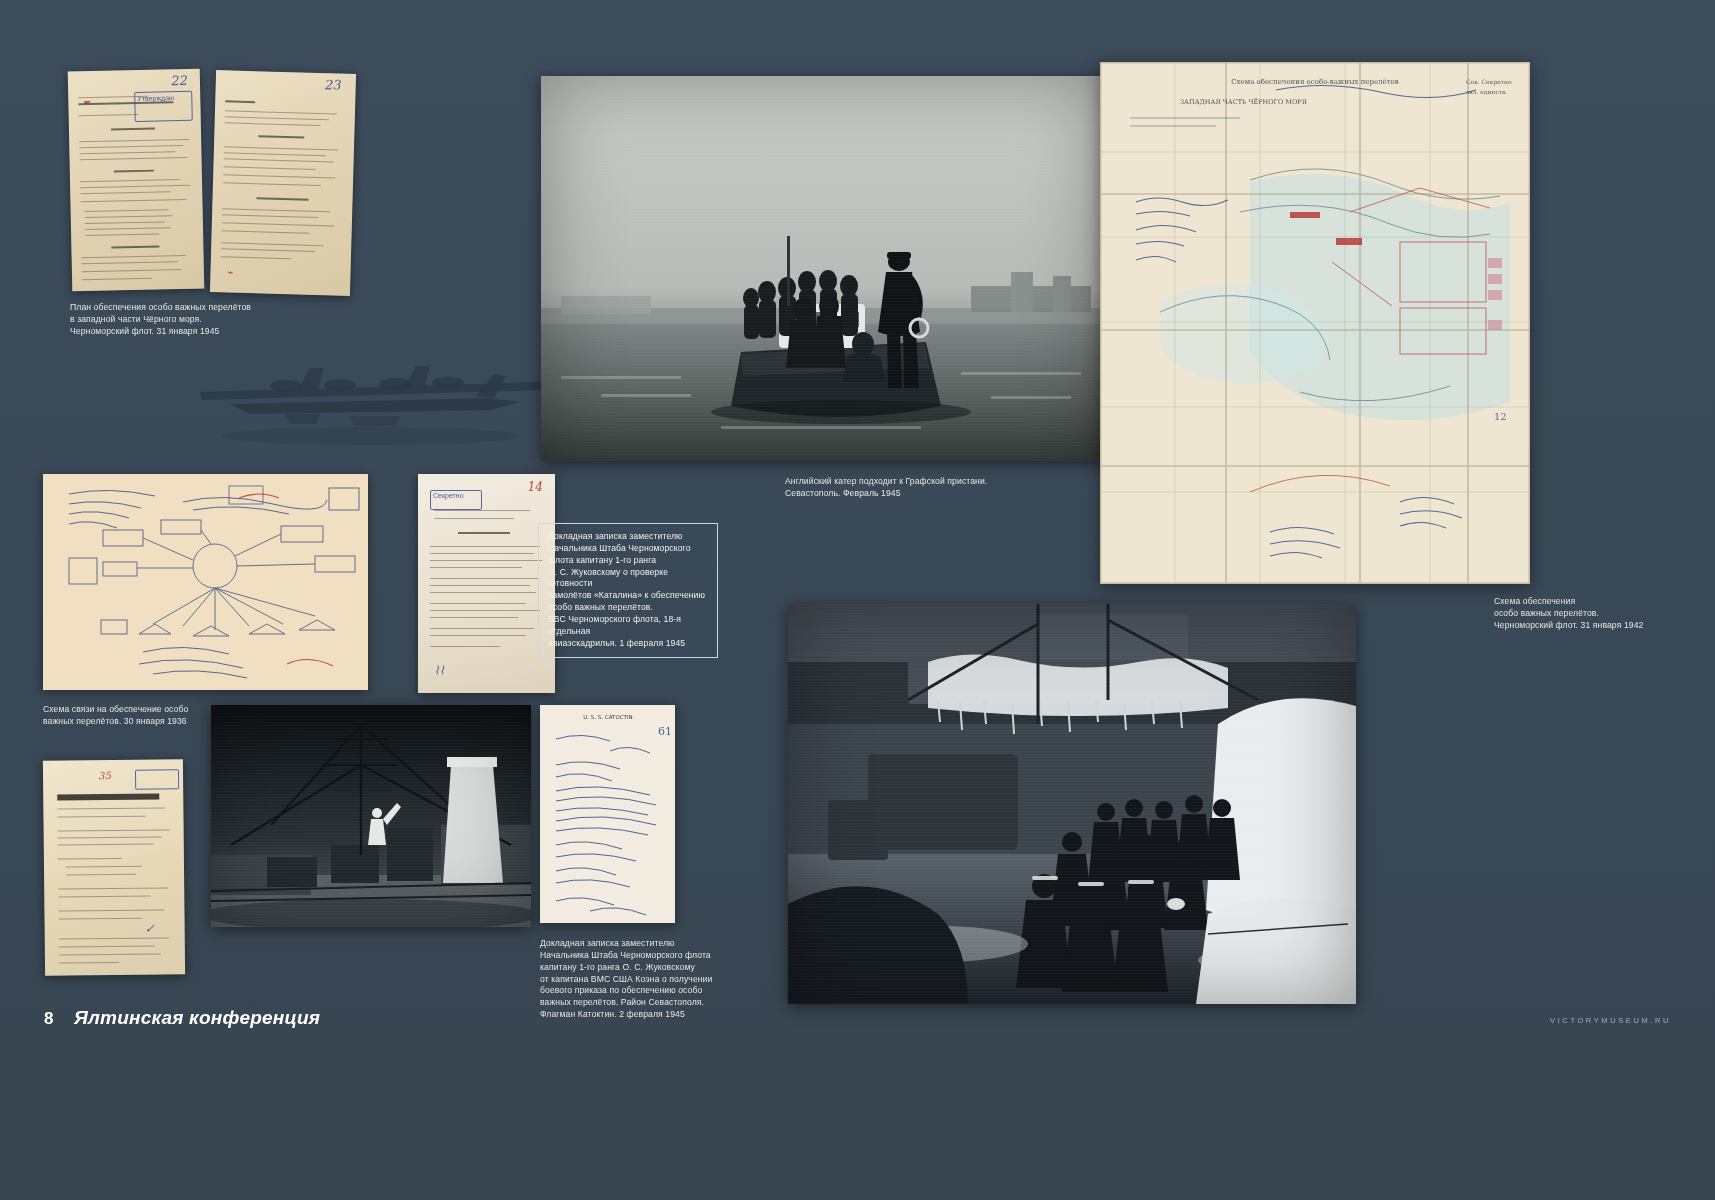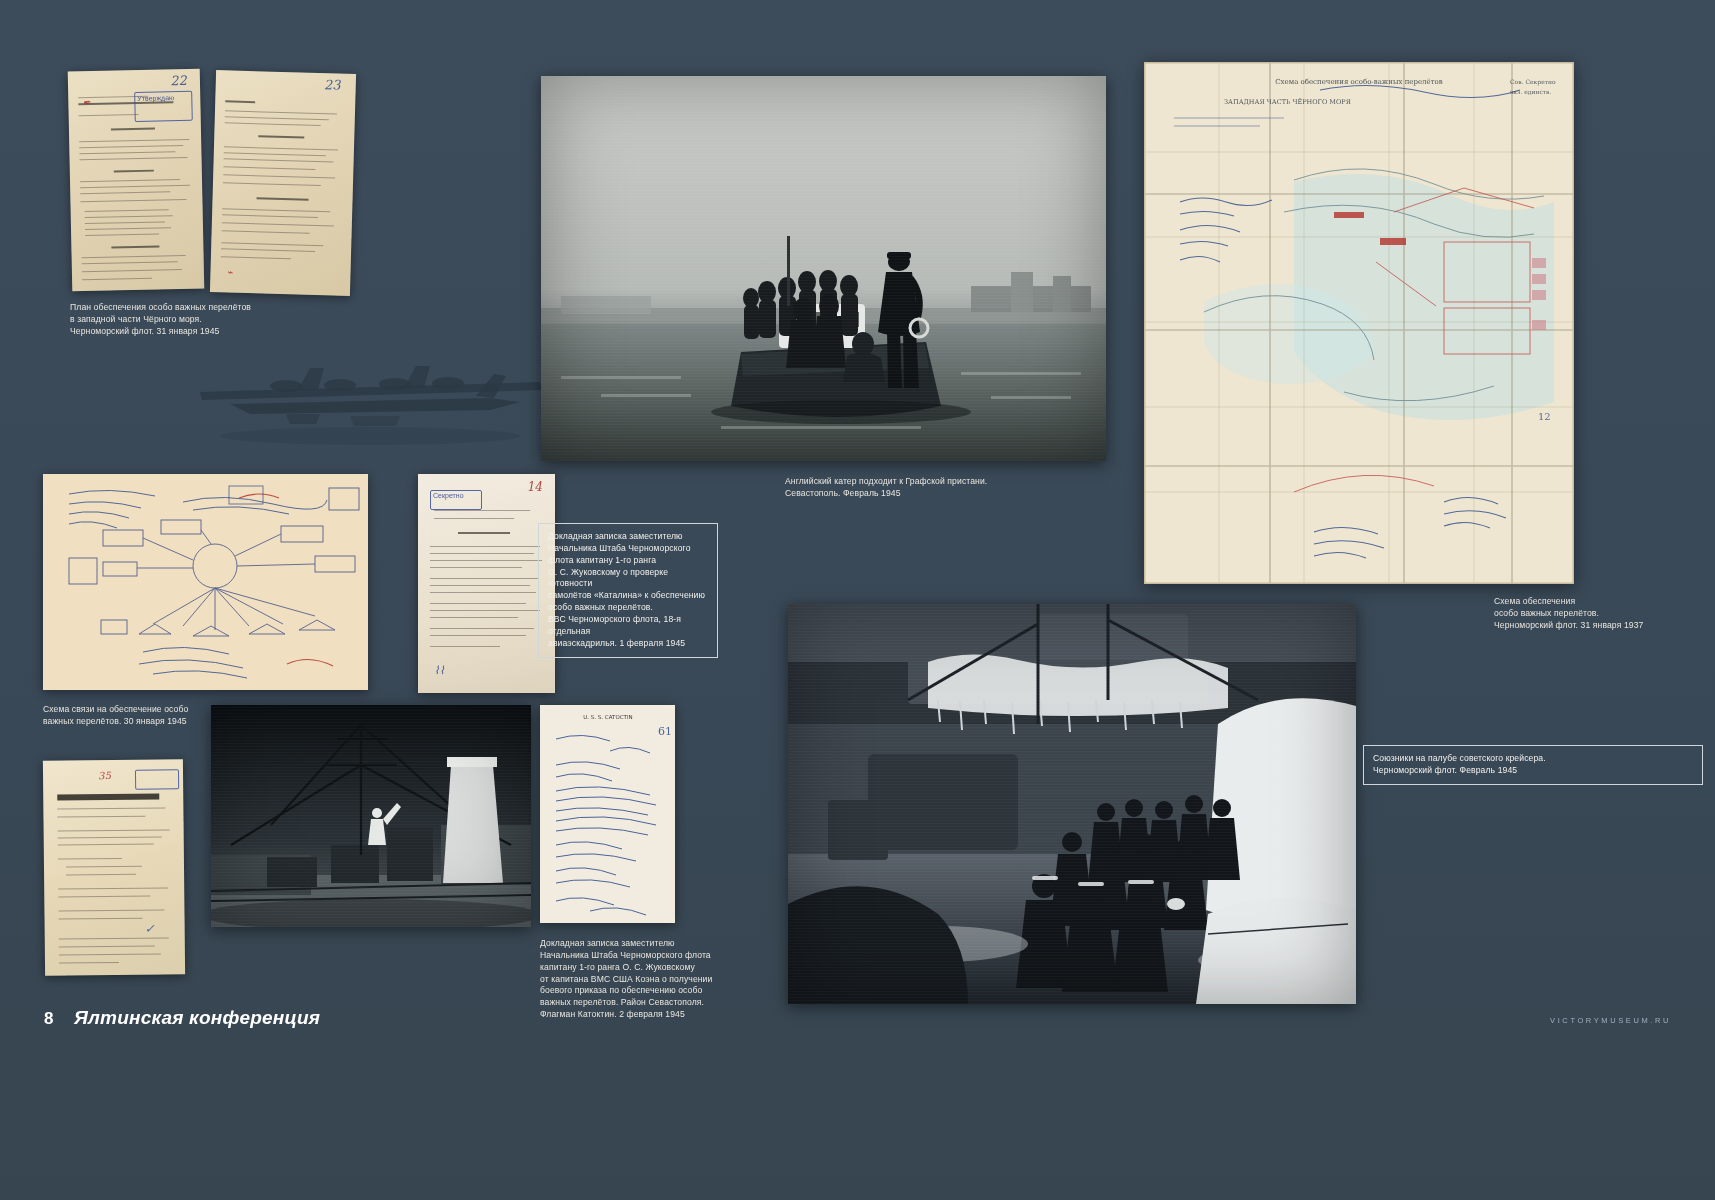--- a/index.html
+++ b/index.html
@@ -230,21 +230,21 @@
         <rect x="180" y="350" width="200" height="3"></rect>
       </g>
       <ellipse cx="300" cy="336" rx="130" ry="12" fill="#101416" opacity="0.5"></ellipse>
     </svg>
     <div class="grain"></div>
     <div class="vignette"></div>
   </div>
   <div class="cap" style="left:785px;top:476px;width:300px;">Английский катер подходит к Графской пристани.
 Севастополь. Февраль 1945</div>
 
-  <div class="map" style="left:1144px;top:62px;width:430px;height:522px;">
+  <div class="map" style="left:1100px;top:62px;width:430px;height:522px;">
     <svg width="430" height="522" viewBox="0 0 430 522" style="display:block">
       <rect width="430" height="522" fill="#eee6d0"></rect>
 
       <path d="M150 120 q80 -20 150 10 q60 30 110 10 l0 200 q-90 30 -170 10 q-60 -18 -90 -60 z" fill="#bfe0e4" opacity="0.5"></path>
       <path d="M60 240 q60 -30 120 -10 q50 18 50 60 q-40 40 -110 30 q-50 -10 -60 -40z" fill="#cfe6e8" opacity="0.45"></path>
 
       <g stroke="#5e7f8c" stroke-width="1" fill="none" opacity="0.75">
         <path d="M150 118 q70 -24 140 4 q54 22 110 12"></path>
         <path d="M140 150 q80 -18 150 12 q50 20 100 10"></path>
         <path d="M60 250 q60 -28 118 -8 q46 16 52 56"></path>
@@ -312,21 +312,21 @@
       <text x="80" y="42" font-family="DejaVu Serif, serif" font-size="6.5" fill="#2f3a44" opacity="0.85">ЗАПАДНАЯ ЧАСТЬ ЧЁРНОГО МОРЯ</text>
       <text x="366" y="22" font-family="DejaVu Serif, serif" font-size="6" fill="#2f3a44" opacity="0.8">Сов. Секретно</text>
       <text x="366" y="32" font-family="DejaVu Serif, serif" font-size="6" fill="#2f3a44" opacity="0.8">экз. единств.</text>
       <text x="394" y="358" font-family="DejaVu Serif, serif" font-size="10" fill="#2c4a8c" opacity="0.8">12</text>
 
       <rect x="0" y="0" width="430" height="522" fill="none" stroke="#c8bb9c" stroke-width="3"></rect>
     </svg>
   </div>
   <div class="cap" style="left:1494px;top:596px;width:220px;">Схема обеспечения
 особо важных перелётов.
-Черноморский флот. 31 января 1937</div>
+Черноморский флот. 31 января 1942</div>
 
   <div class="doc pinkish item" style="left:43px;top:474px;width:325px;height:216px;">
     <svg width="325" height="216" viewBox="0 0 325 216" style="display:block">
       <rect width="325" height="216" fill="#f0dfc0"></rect>
       <g stroke="#3a4b86" stroke-width="0.9" fill="none" opacity="0.85">
         <circle cx="172" cy="92" r="22"></circle>
         <rect x="60" y="56" width="40" height="16"></rect>
         <rect x="118" y="46" width="40" height="14"></rect>
         <rect x="238" y="52" width="42" height="16"></rect>
         <rect x="272" y="82" width="40" height="16"></rect>
@@ -362,21 +362,21 @@
       </g>
       <g stroke="#b5342c" stroke-width="1.1" fill="none" opacity="0.85">
         <path d="M196 24 q20 -8 40 0"></path>
         <path d="M244 190 q22 -10 46 2"></path>
       </g>
       <rect x="286" y="14" width="30" height="22" fill="none" stroke="#3a4b86" stroke-width="1" opacity="0.8"></rect>
       <rect x="186" y="12" width="34" height="18" fill="none" stroke="#3a4b86" stroke-width="1" opacity="0.7"></rect>
     </svg>
   </div>
   <div class="cap" style="left:43px;top:704px;width:220px;">Схема связи на обеспечение особо
-важных перелётов. 30 января 1945</div>
+важных перелётов. 30 января 1936</div>
 
   <div class="doc light item" style="left:396px;top:474px;width:137px;height:219px;margin-left:22px;">
     <div class="doc-lines">
       <div class="ln" style="left:16px;top:36px;width:96px;"></div>
       <div class="ln" style="left:16px;top:44px;width:80px;"></div>
       <div class="ln b" style="left:40px;top:58px;width:52px;"></div>
       <div class="ln" style="left:12px;top:72px;width:110px;"></div>
       <div class="ln" style="left:12px;top:79px;width:104px;"></div>
       <div class="ln" style="left:12px;top:86px;width:112px;"></div>
       <div class="ln" style="left:12px;top:93px;width:92px;"></div>
@@ -644,20 +644,18 @@
 
       <path d="M0 300 q80 -40 150 10 q30 30 30 90 l-180 0 z" fill="#161b20"></path>
       <path d="M420 310 q70 -30 148 -4 l0 94 l-160 0 z" fill="#e7eaea"></path>
       <g stroke="#2a3036" stroke-width="1.5">
         <line x1="420" y1="330" x2="560" y2="320"></line>
       </g>
     </svg>
     <div class="grain"></div>
     <div class="vignette"></div>
   </div>
-  <div class="cap boxed" style="left:1363px;top:745px;width:320px;">Союзники на палубе советского крейсера.
-Черноморский флот. Февраль 1945</div>
 
   <div class="footer-num" style="left:44px;top:1009px;">8</div>
   <div class="footer-title" style="left:74px;top:1007px;">Ялтинская конференция</div>
   <div class="footer-right" style="right:44px;top:1016px;">VICTORYMUSEUM.RU</div>
 
 </div>
 
 </body></html>

